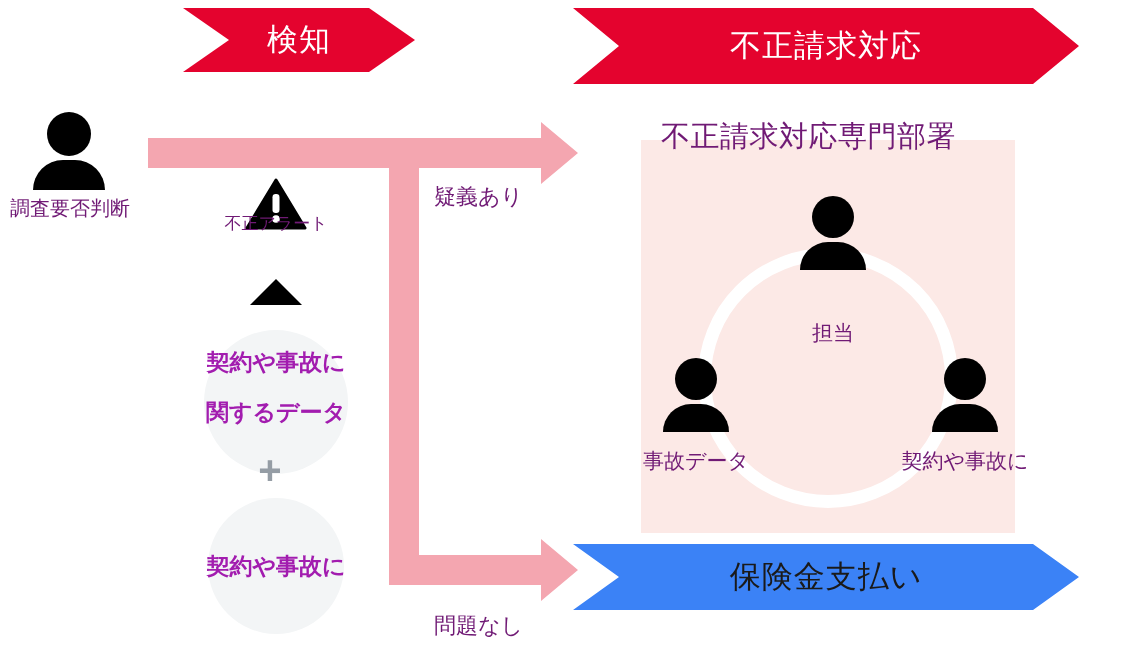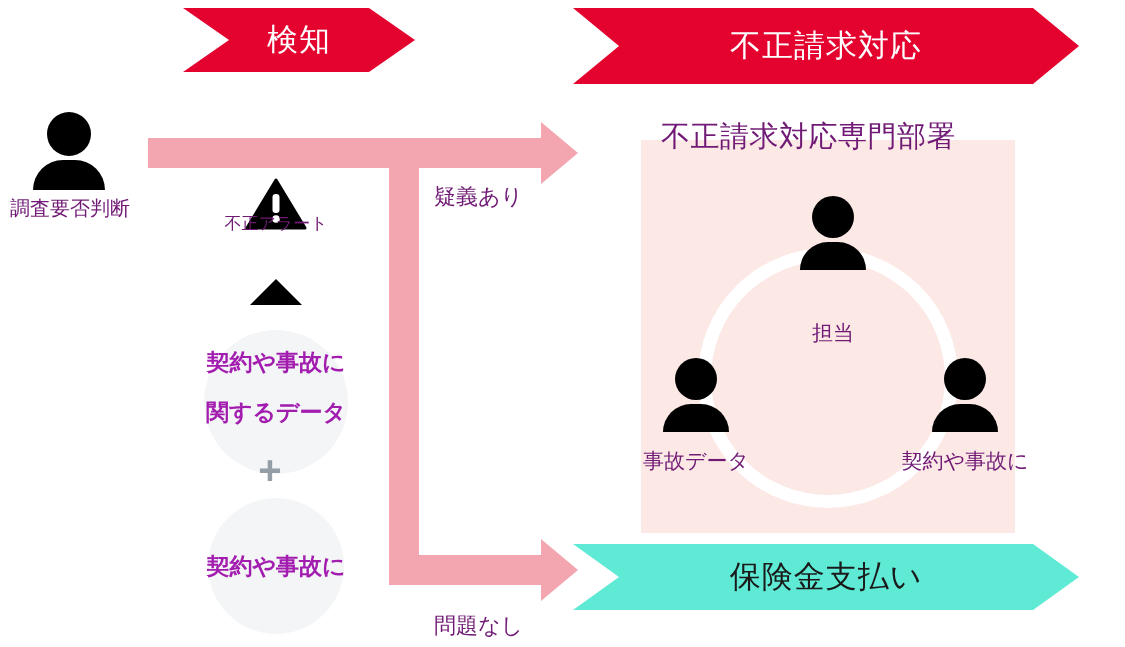--- a/index.html
+++ b/index.html
@@ -25,21 +25,21 @@
   
   .chevron {
     position: absolute;
     display: flex;
     align-items: center;
     justify-content: center;
     -webkit-clip-path: polygon(0 0, calc(100% - 46px) 0, 100% 50%, calc(100% - 46px) 100%, 0 100%, 46px 50%);
     clip-path: polygon(0 0, calc(100% - 46px) 0, 100% 50%, calc(100% - 46px) 100%, 0 100%, 46px 50%);
   }
   .chevron-red { background: #E4032E; }
-  .chevron-pink { background: #5eead4; }
+  .chevron-pink { background: #3b82f6; }
   .chevron-label {
     font-size: 31px;
     font-weight: 400;
     letter-spacing: 1px;
     white-space: nowrap;
     text-align: right;
   }
   .chevron-red .chevron-label { color: #ffffff; }
   .chevron-pink .chevron-label { color: #1a1a1a; }
 

